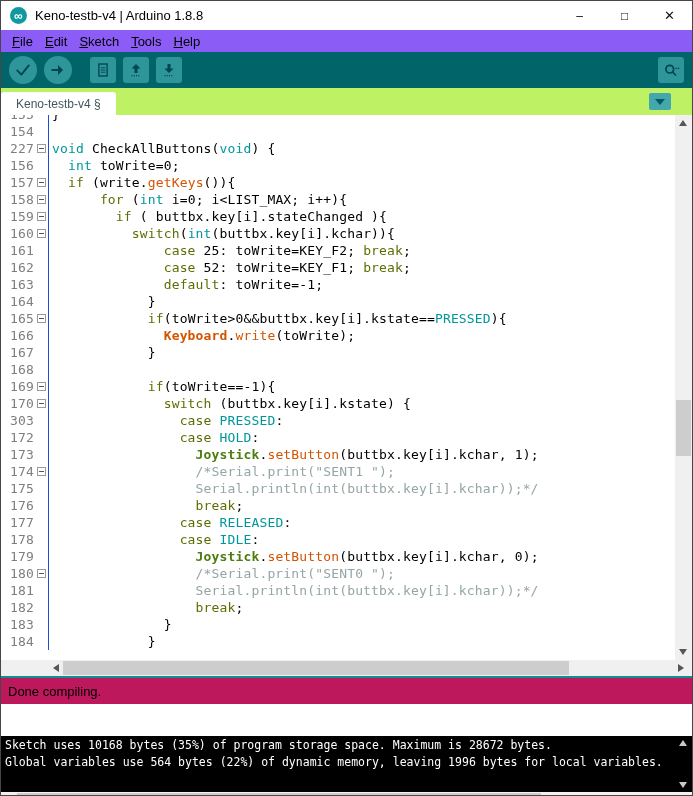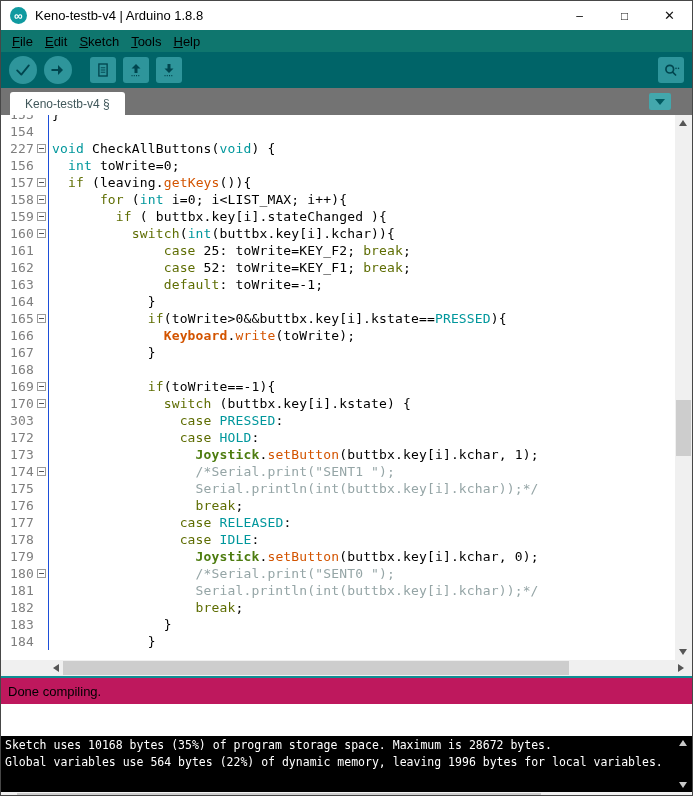--- a/index.html
+++ b/index.html
@@ -8,33 +8,33 @@
   
   .titlebar{height:29px;flex:none;display:flex;align-items:center;padding-left:9px;background:#fff;}
   .app-icon{width:17px;height:17px;flex:none;border-radius:50%;background:#109aa0;color:#fff;
     display:flex;align-items:center;justify-content:center;font-size:12px;font-weight:bold;line-height:1;}
   .title-text{margin-left:8px;font-size:13px;color:#000;}
   .win-controls{margin-left:auto;display:flex;height:100%;}
   .win-btn{width:45px;height:100%;display:flex;align-items:center;justify-content:center;
     font-size:12px;color:#111;cursor:default;}
   .win-btn.close{font-size:13px;}
   
-  .menubar{height:22px;flex:none;display:flex;align-items:center;padding-left:5px;font-size:13px;background:#0f766e;}
+  .menubar{height:22px;flex:none;display:flex;align-items:center;padding-left:5px;font-size:13px;background:#8b5cf6;}
   .menu-item{display:inline-block;padding:2px 6px;color:#000;}
   .menu-item::first-letter{text-decoration:underline;}
   
   .toolbar{height:36px;flex:none;background:#006468;display:flex;align-items:center;padding:0 8px;gap:7px;}
   .tb-btn{flex:none;background:#2e959b;display:flex;align-items:center;justify-content:center;}
   .tb-circle{width:28px;height:28px;border-radius:50%;}
   .tb-square{width:26px;height:26px;border-radius:3px;}
   .tb-btn svg{display:block;}
   .tb-gap{width:4px;flex:none;}
   .tb-spacer{flex:1;}
   
-  .tabbar{height:27px;flex:none;background:#737373;display:flex;align-items:flex-end;padding-left:9px;position:relative;}
+  .tabbar{height:27px;flex:none;background:#bef264;display:flex;align-items:flex-end;padding-left:0;position:relative;}
   .tab{background:#fff;height:23px;padding:0 15px;border-radius:3px 3px 0 0;font-size:12px;color:#41585b;
     display:flex;align-items:center;}
   .tab-dropdown{position:absolute;right:21px;top:5px;width:22px;height:17px;background:#43a7ac;border-radius:2px;
     display:flex;align-items:center;justify-content:center;}
   .tri-down{width:0;height:0;border-left:5px solid transparent;border-right:5px solid transparent;border-top:6px solid #015a60;}
   
   .editor{height:545px;flex:none;position:relative;background:#fff;}
   .code-viewport{position:absolute;left:0;top:0;bottom:0;right:17px;overflow:hidden;}
   .code-inner{margin-top:-9px;}
   .code-row{display:flex;height:17px;line-height:17px;white-space:pre;
@@ -169,21 +169,21 @@
     </div>
   </div>
 
   <div class="editor">
     <div class="code-viewport">
       <div class="code-inner">
           <div class="code-row"><span class="gutter"><span class="lnum">153</span><span class="foldslot"></span></span><span class="code-text"><span class="c-pl">}</span></span></div>
           <div class="code-row"><span class="gutter"><span class="lnum">154</span><span class="foldslot"></span></span><span class="code-text"></span></div>
           <div class="code-row"><span class="gutter"><span class="lnum">227</span><span class="foldslot"><span class="fold-box"></span></span></span><span class="code-text"><span class="c-ty">void</span><span class="c-pl"> CheckAllButtons(</span><span class="c-ty">void</span><span class="c-pl">) {</span></span></div>
           <div class="code-row"><span class="gutter"><span class="lnum">156</span><span class="foldslot"></span></span><span class="code-text"><span class="c-pl">  </span><span class="c-ty">int</span><span class="c-pl"> toWrite=0;</span></span></div>
-          <div class="code-row"><span class="gutter"><span class="lnum">157</span><span class="foldslot"><span class="fold-box"></span></span></span><span class="code-text"><span class="c-pl">  </span><span class="c-kw">if</span><span class="c-pl"> (leaving.</span><span class="c-fn">getKeys</span><span class="c-pl">()){</span></span></div>
+          <div class="code-row"><span class="gutter"><span class="lnum">157</span><span class="foldslot"><span class="fold-box"></span></span></span><span class="code-text"><span class="c-pl">  </span><span class="c-kw">if</span><span class="c-pl"> (write.</span><span class="c-fn">getKeys</span><span class="c-pl">()){</span></span></div>
           <div class="code-row"><span class="gutter"><span class="lnum">158</span><span class="foldslot"><span class="fold-box"></span></span></span><span class="code-text"><span class="c-pl">      </span><span class="c-kw">for</span><span class="c-pl"> (</span><span class="c-ty">int</span><span class="c-pl"> i=0; i&lt;LIST_MAX; i++){</span></span></div>
           <div class="code-row"><span class="gutter"><span class="lnum">159</span><span class="foldslot"><span class="fold-box"></span></span></span><span class="code-text"><span class="c-pl">        </span><span class="c-kw">if</span><span class="c-pl"> ( buttbx.key[i].stateChanged ){</span></span></div>
           <div class="code-row"><span class="gutter"><span class="lnum">160</span><span class="foldslot"><span class="fold-box"></span></span></span><span class="code-text"><span class="c-pl">          </span><span class="c-kw">switch</span><span class="c-pl">(</span><span class="c-ty">int</span><span class="c-pl">(buttbx.key[i].kchar)){</span></span></div>
           <div class="code-row"><span class="gutter"><span class="lnum">161</span><span class="foldslot"></span></span><span class="code-text"><span class="c-pl">              </span><span class="c-kw">case</span><span class="c-pl"> 25: toWrite=KEY_F2; </span><span class="c-kw">break</span><span class="c-pl">;</span></span></div>
           <div class="code-row"><span class="gutter"><span class="lnum">162</span><span class="foldslot"></span></span><span class="code-text"><span class="c-pl">              </span><span class="c-kw">case</span><span class="c-pl"> 52: toWrite=KEY_F1; </span><span class="c-kw">break</span><span class="c-pl">;</span></span></div>
           <div class="code-row"><span class="gutter"><span class="lnum">163</span><span class="foldslot"></span></span><span class="code-text"><span class="c-pl">              </span><span class="c-kw">default</span><span class="c-pl">: toWrite=-1;</span></span></div>
           <div class="code-row"><span class="gutter"><span class="lnum">164</span><span class="foldslot"></span></span><span class="code-text"><span class="c-pl">            }</span></span></div>
           <div class="code-row"><span class="gutter"><span class="lnum">165</span><span class="foldslot"><span class="fold-box"></span></span></span><span class="code-text"><span class="c-pl">            </span><span class="c-kw">if</span><span class="c-pl">(toWrite&gt;0&amp;&amp;buttbx.key[i].kstate==</span><span class="c-ty">PRESSED</span><span class="c-pl">){</span></span></div>
           <div class="code-row"><span class="gutter"><span class="lnum">166</span><span class="foldslot"></span></span><span class="code-text"><span class="c-pl">              </span><span class="c-cls">Keyboard</span><span class="c-pl">.</span><span class="c-fn">write</span><span class="c-pl">(toWrite);</span></span></div>
           <div class="code-row"><span class="gutter"><span class="lnum">167</span><span class="foldslot"></span></span><span class="code-text"><span class="c-pl">            }</span></span></div>

